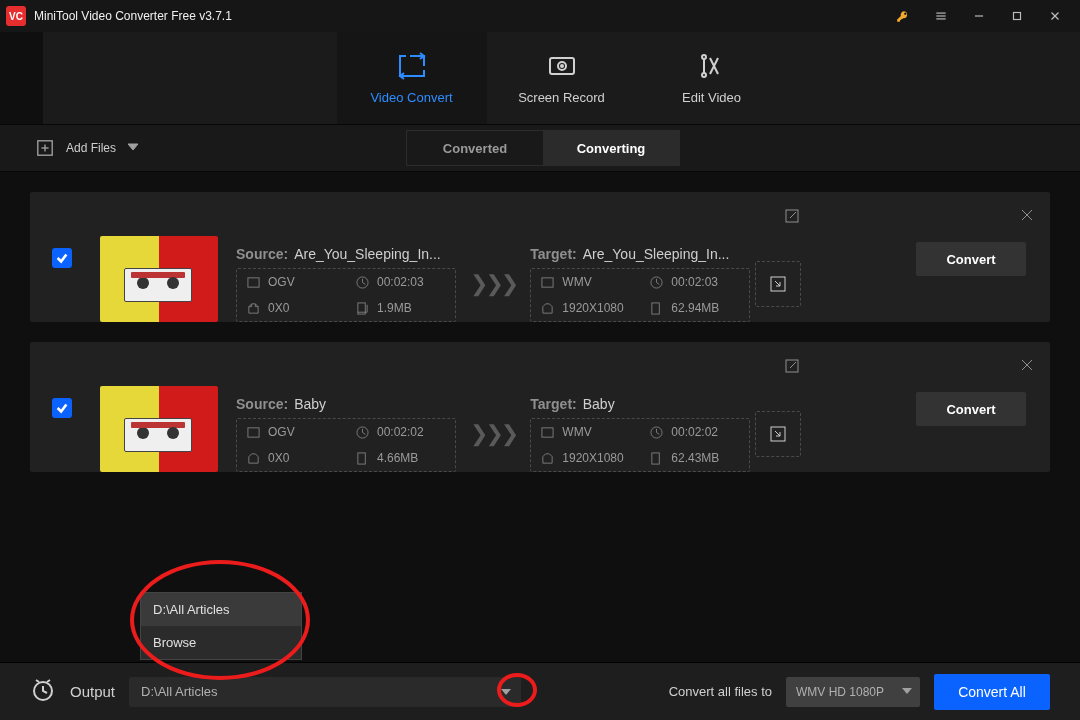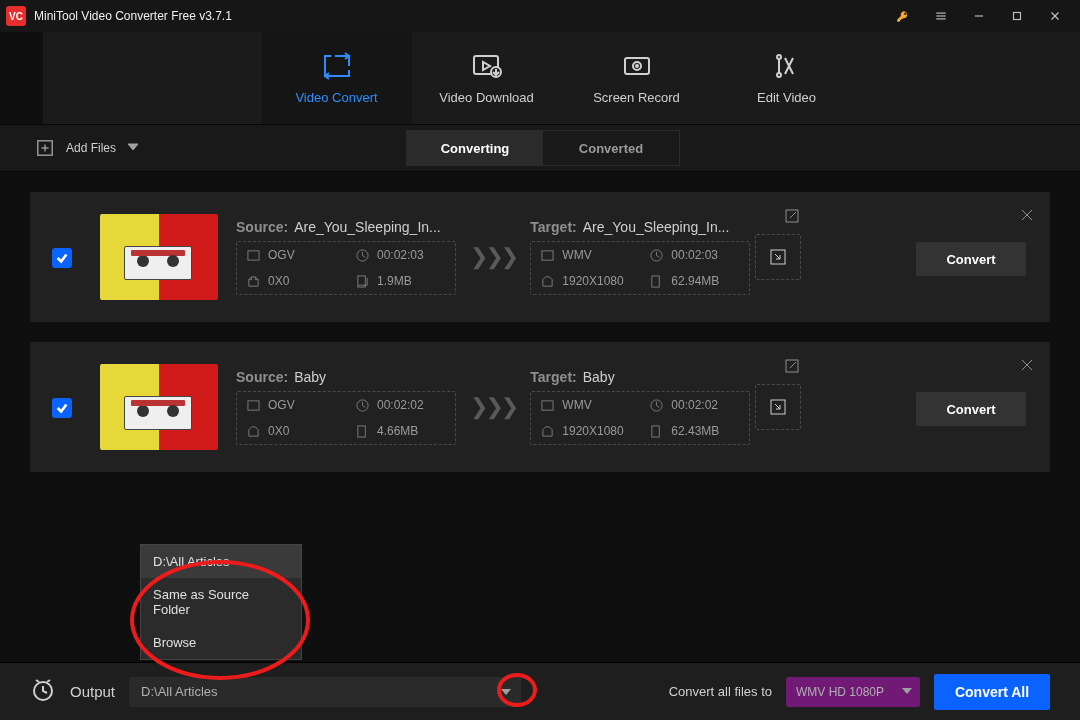--- a/index.html
+++ b/index.html
@@ -27,21 +27,21 @@
   .addfiles { display: flex; align-items: center; gap: 12px; padding: 0 20px 0 36px; color: #cfcfcf; font-size: 12px; cursor: pointer; }
   .addfiles svg { width: 18px; height: 18px; stroke: #a0a0a0; }
 
   .tabpair { margin: 0 auto; margin-right: 400px; display: flex; border: 1px solid #2c2c2c; height: 36px; }
   .tabpair .seg { width: 136px; display: flex; align-items: center; justify-content: center; font-size: 13px; font-weight: 600; cursor: pointer; }
   .tabpair .seg.active { background: #2b2b2b; color: #fff; }
   .tabpair .seg:not(.active) { color: #9a9a9a; }
 
   
   .list { padding: 20px 30px 0 30px; display: flex; flex-direction: column; gap: 20px; }
-  .card { background: #212121; border-radius: 2px; height: 130px; display: flex; align-items: center; padding: 0 20px; position: relative; }
+  .card { background: #212121; border-radius: 2px; height: 130px; display: flex; align-items: flex-end; padding: 0 20px; position: relative; }
   .chk { position: absolute; left: 22px; top: 56px; width: 20px; height: 20px; background: #0a63ff; border-radius: 3px; display: flex; align-items: center; justify-content: center; }
   .chk svg { width: 14px; height: 14px; stroke: #fff; stroke-width: 3; fill: none; }
 
   .thumb { margin-left: 50px; width: 118px; height: 86px; border-radius: 2px; position: relative; overflow: hidden; flex-shrink: 0; }
   .thumb .half-l { position: absolute; left: 0; top: 0; width: 50%; height: 100%; background: #e6d838; }
   .thumb .half-r { position: absolute; right: 0; top: 0; width: 50%; height: 100%; background: #d11a1a; }
   .thumb .tape { position: absolute; left: 24px; top: 32px; width: 68px; height: 34px; background: #efefef; border: 1px solid #444; border-radius: 2px; }
   .thumb .tape::before, .thumb .tape::after { content: ""; position: absolute; top: 8px; width: 12px; height: 12px; border-radius: 50%; background: #333; }
   .thumb .tape::before { left: 12px; } .thumb .tape::after { right: 12px; }
   .thumb .tape-label { position: absolute; left: 6px; right: 6px; top: 3px; height: 6px; background: #b33; border-radius: 1px; }
@@ -65,23 +65,23 @@
 
   .convertbtn { position: absolute; right: 24px; top: 50px; width: 110px; height: 34px; background: #333333; color: #fff; font-size: 13px; font-weight: 600; display: flex; align-items: center; justify-content: center; cursor: pointer; border-radius: 2px; }
 
   
   .bottombar { position: absolute; left: 0; right: 0; bottom: 0; height: 58px; background: #1e1e1e; border-top: 1px solid #000; display: flex; align-items: center; padding: 0 30px; gap: 14px; }
   .bottombar .clock svg { width: 26px; height: 26px; stroke: #cfcfcf; fill: none; }
   .outlabel { font-size: 15px; color: #d0d0d0; }
   .outsel { position: relative; width: 392px; height: 30px; background: #2a2a2a; border-radius: 2px; display: flex; align-items: center; padding: 0 12px; font-size: 13px; color: #b0b0b0; cursor: pointer; }
   .outsel .caret { position: absolute; right: 10px; top: 8px; }
   .convall-lbl { margin-left: auto; font-size: 13px; color: #d0d0d0; }
-  .fmtsel { width: 134px; height: 30px; background: #701a75; display: flex; align-items: center; padding: 0 10px; font-size: 12px; color: #b0b0b0; cursor: pointer; position: relative; border-radius: 2px; }
+  .fmtsel { width: 134px; height: 30px; background: #404040; display: flex; align-items: center; padding: 0 10px; font-size: 12px; color: #b0b0b0; cursor: pointer; position: relative; border-radius: 2px; }
   .fmtsel .caret { position: absolute; right: 8px; }
-  .convall-btn { width: 116px; height: 36px; background: #0a63ff; color: #fff; font-size: 14px; font-weight: 700; display: flex; align-items: center; justify-content: center; border-radius: 2px; cursor: pointer; }
+  .convall-btn { width: 116px; height: 36px; background: #0a63ff; color: #fff; font-size: 14px; font-weight: 400; display: flex; align-items: center; justify-content: center; border-radius: 2px; cursor: pointer; }
 
   
   .dropdown { position: absolute; left: 140px; bottom: 60px; width: 162px; background: #2b2b2b; border: 1px solid #444; }
   .dropdown .item { padding: 9px 12px; font-size: 13px; color: #e0e0e0; cursor: pointer; }
   .dropdown .item.sel { background: #3a3a3a; }
 
   
   .ring { position: absolute; border: 4px solid #ed1c1c; border-radius: 50%; pointer-events: none; }
   .ring.big { left: 130px; bottom: 40px; width: 180px; height: 120px; }
   .ring.small { left: 497px; bottom: 13px; width: 40px; height: 34px; }
@@ -130,30 +130,20 @@
     <svg viewBox="0 0 32 28" stroke="#2d8cff" stroke-width="2" fill="none">
       <polyline points="10,4 4,4 4,24 28,24 28,18"></polyline>
       <polyline points="14,4 28,4 28,14"></polyline>
       <polyline points="24,1 28,4 24,7"></polyline>
       <polyline points="8,21 4,24 8,27"></polyline>
     </svg>
     <span>Video Convert</span>
   </div>
   <div class="tab">
     <svg viewBox="0 0 32 28" stroke="#d0d0d0" stroke-width="2" fill="none">
-      <rect x="3" y="4" width="24" height="18" rx="2"></rect>
-      <polygon points="12,10 12,18 19,14"></polygon>
-      <circle cx="25" cy="20" r="5" fill="#1b1b1b"></circle>
-      <line x1="25" y1="17" x2="25" y2="22"></line>
-        <polyline points="22,20 25,23 28,20"></polyline>
-    </svg>
-    <span>Video Download</span>
-  </div>
-  <div class="tab">
-    <svg viewBox="0 0 32 28" stroke="#d0d0d0" stroke-width="2" fill="none">
       <rect x="4" y="6" width="24" height="16" rx="2"></rect>
       <circle cx="16" cy="14" r="4"></circle>
         <circle cx="16" cy="14" r="1" fill="#d0d0d0"></circle>
     </svg>
     <span>Screen Record</span>
   </div>
   <div class="tab">
     <svg viewBox="0 0 32 28" stroke="#d0d0d0" stroke-width="2" fill="none">
       <path d="M8 6 L8 22 M14 22 L22 6 M14 6 L22 22"></path>
       <circle cx="8" cy="5" r="2"></circle>
@@ -169,22 +159,22 @@
         <rect x="2" y="2" width="16" height="16"></rect>
         <line x1="10" y1="6" x2="10" y2="14"></line>
         <line x1="6" y1="10" x2="14" y2="10"></line>
       </svg>
     <span>Add Files</span>
     <span class="caret"><svg viewBox="0 0 10 10">
           <polygon points="0,2 10,2 5,8"></polygon>
         </svg></span>
   </div>
   <div class="tabpair">
+    <div class="seg">Converted</div>
     <div class="seg active">Converting</div>
-    <div class="seg">Converted</div>
   </div>
 </div>
 
 <div class="list">
 
   <div class="card">
     <div class="chk">
         <svg viewBox="0 0 16 16">
           <polyline points="3,8 7,12 13,4"></polyline>
         </svg>
@@ -375,21 +365,20 @@
           <line x1="2" y1="2" x2="12" y2="12"></line>
           <line x1="12" y1="2" x2="2" y2="12"></line>
         </svg></div>
     <div class="convertbtn">Convert</div>
   </div>
 
 </div>
 
 <div class="dropdown">
   <div class="item sel">D:\All Articles</div>
-  <div class="item">Same as Source Folder</div>
   <div class="item">Browse</div>
 </div>
 
 <div class="bottombar">
   <div class="clock">
     <svg viewBox="0 0 26 26" stroke-width="2">
         <circle cx="13" cy="14" r="9"></circle>
         <polyline points="13,9 13,14 17,16"></polyline>
         <line x1="6" y1="3" x2="9" y2="5"></line>
         <line x1="20" y1="3" x2="17" y2="5"></line>

